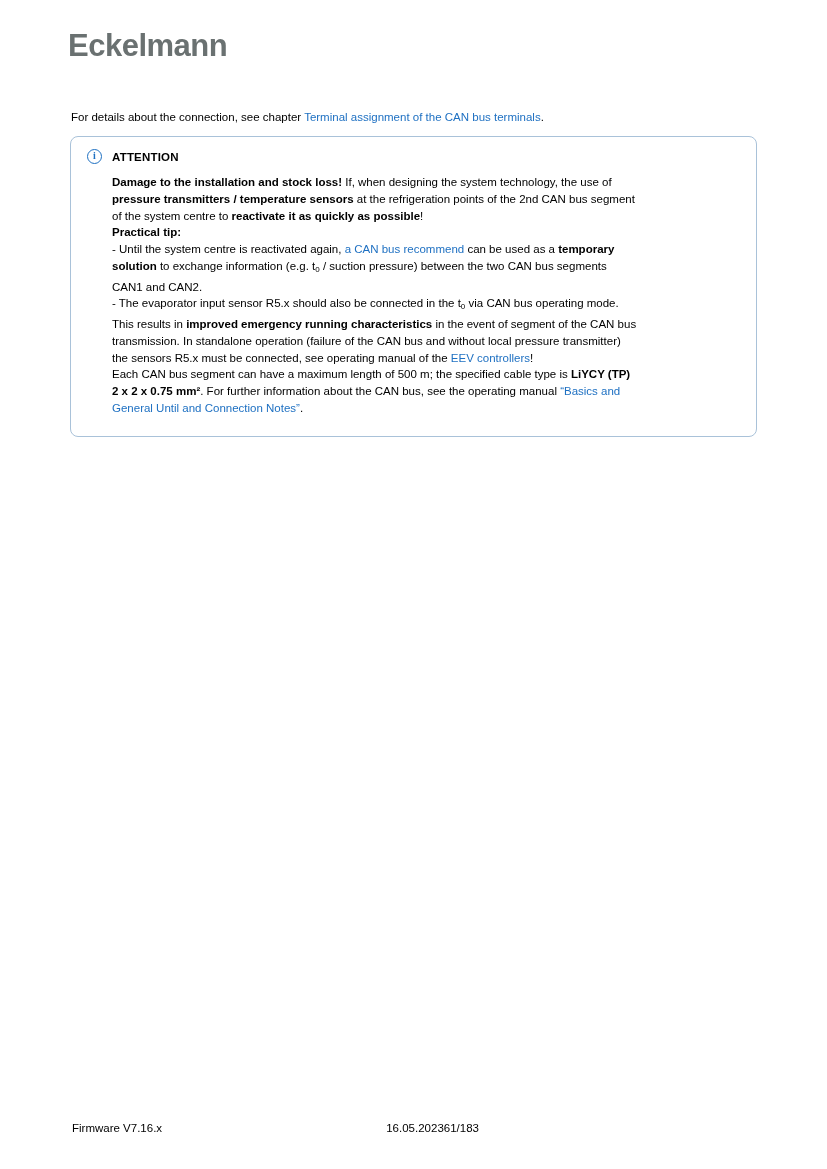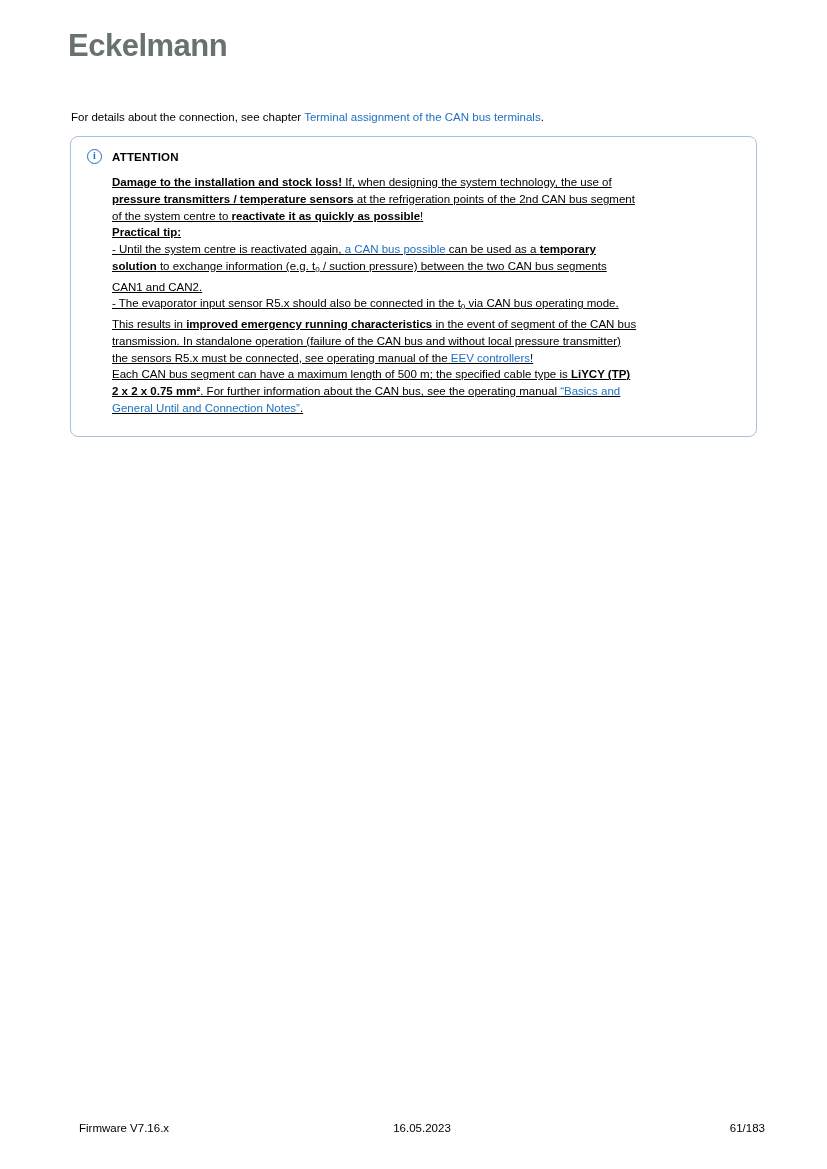--- a/index.html
+++ b/index.html
@@ -67,58 +67,57 @@
   .attention-body {
     position: absolute;
     top: 37px;
     left: 41px;
     right: 10px;
     font-size: 11.5px;
   }
   .text-line {
     line-height: 16.75px;
     white-space: nowrap;
-    text-decoration: underline;
   }
   .run-b { font-weight: bold; }
   .run-link { color: #1e70c2; text-align: center; }
   .run-sub {
     font-size: 8px;
     vertical-align: -2px;
   }
   .footer {
     position: absolute;
-    left: 79px;
+    left: 72px;
     top: 1122px;
     width: 686px;
     display: grid;
     grid-template-columns: 1fr auto 1fr;
     font-size: 11.5px;
   }
   .footer .f-center { text-align: left; }
-  .footer .f-right { text-align: right; }
+  .footer .f-right { text-align: left; }
 </style>
 </head>
 <body>
 
 <div class="logo">Eckelmann</div>
 
 <div class="intro"><span>For details about the connection, see chapter </span><span class="run-link">Terminal assignment of the CAN bus terminals</span><span>.</span></div>
 
 <div class="attention-box">
   <div class="attention-header">
     <span class="info-circle">i</span>
     <span class="attention-title">ATTENTION</span>
   </div>
   <div class="attention-body">
       <div class="text-line"><span class="run-b">Damage to the installation and stock loss!</span><span> If, when designing the system technology, the use of</span></div>
       <div class="text-line"><span class="run-b">pressure transmitters / temperature sensors</span><span> at the refrigeration points of the 2nd CAN bus segment</span></div>
       <div class="text-line"><span>of the system centre to </span><span class="run-b">reactivate it as quickly as possible</span><span>!</span></div>
       <div class="text-line"><span class="run-b">Practical tip:</span></div>
-      <div class="text-line"><span>- Until the system centre is reactivated again, </span><span class="run-link">a CAN bus possible</span><span> can be used as a </span><span class="run-b">temporary</span></div>
+      <div class="text-line"><span>- Until the system centre is reactivated again, </span><span class="run-link">a CAN bus recommend</span><span> can be used as a </span><span class="run-b">temporary</span></div>
       <div class="text-line"><span class="run-b">solution</span><span> to exchange information (e.g. t</span><span class="run-sub">0</span><span> / suction pressure) between the two CAN bus segments</span></div>
       <div class="text-line"><span>CAN1 and CAN2.</span></div>
       <div class="text-line"><span>- The evaporator input sensor R5.x should also be connected in the t</span><span class="run-sub">0</span><span> via CAN bus operating mode.</span></div>
       <div class="text-line"><span>This results in </span><span class="run-b">improved emergency running characteristics</span><span> in the event of segment of the CAN bus</span></div>
       <div class="text-line"><span>transmission. In standalone operation (failure of the CAN bus and without local pressure transmitter)</span></div>
       <div class="text-line"><span>the sensors R5.x must be connected, see operating manual of the </span><span class="run-link">EEV controllers</span><span>!</span></div>
       <div class="text-line"><span>Each CAN bus segment can have a maximum length of 500 m; the specified cable type is </span><span class="run-b">LiYCY (TP)</span></div>
       <div class="text-line"><span class="run-b">2 x 2 x 0.75 mm²</span><span>. For further information about the CAN bus, see the operating manual </span><span class="run-link">“Basics and</span></div>
       <div class="text-line"><span class="run-link">General Until and Connection Notes”</span><span>.</span></div>
     </div>

